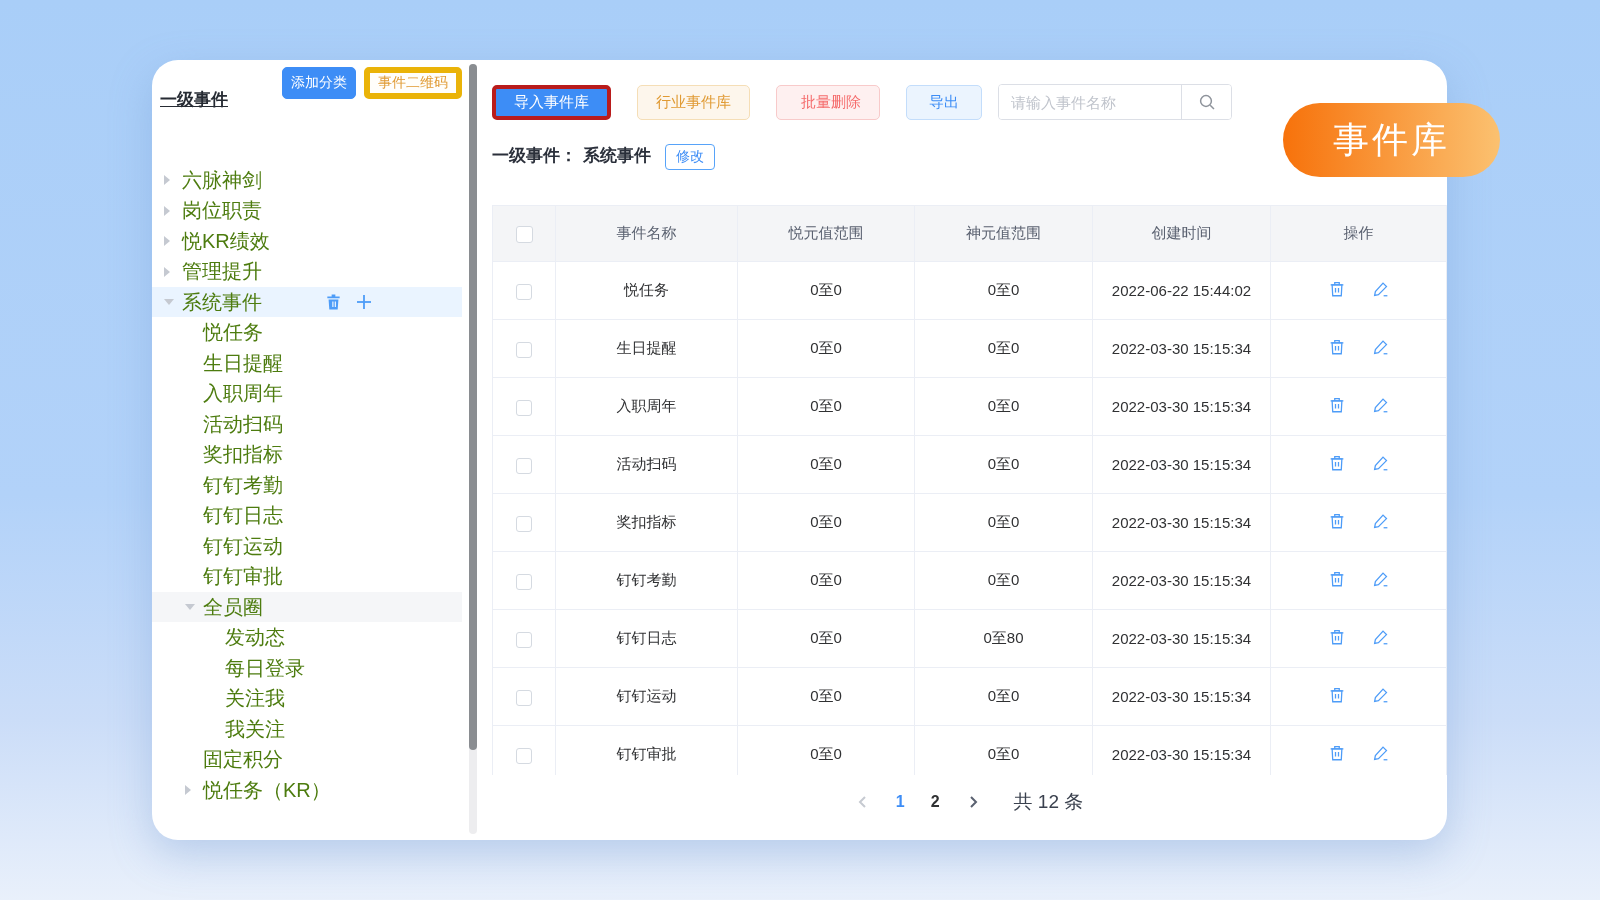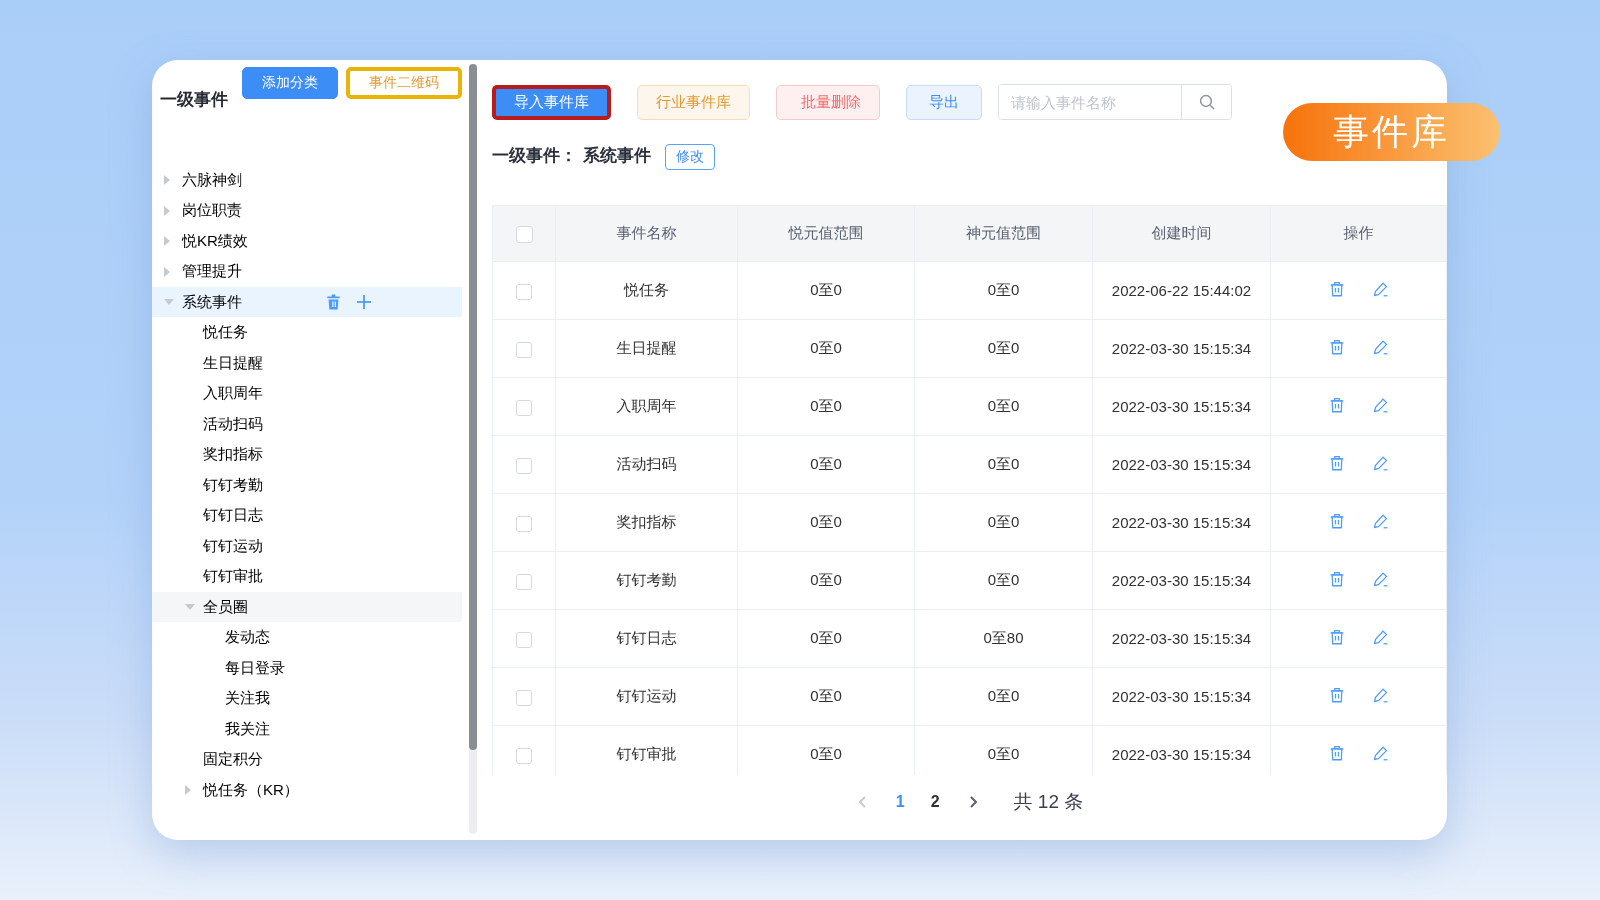--- a/index.html
+++ b/index.html
@@ -9,34 +9,34 @@
     background:linear-gradient(180deg,#A9CEF8 0%,#B2D2F9 55%,#CBDDF8 80%,#E9F0FB 100%);
     overflow:hidden; position:relative;
   }
   .card {
     position:absolute; left:152px; top:60px; width:1295px; height:780px;
     background:#fff; border-radius:26px;
     box-shadow:0 14px 40px rgba(110,150,205,.35);
   }
   
   .badge {
-    position:absolute; left:1131px; top:43px; width:217px; height:58px;
+    position:absolute; left:1131px; top:43px; width:217px; height:74px;
     border-radius:37px; background:linear-gradient(90deg,#F7720B 0%,#FBC170 100%);
     color:#fff; font-size:36px; font-weight:500; letter-spacing:3px;
     display:flex; align-items:center; justify-content:center; z-index:5;
   }
   
   .sidebar { position:absolute; left:0; top:0; width:310px; height:100%; overflow:hidden; }
   .sidebar-header { display:flex; align-items:flex-start; padding:7px 0 0 8px; }
-  .sidebar-title { font-size:17px; font-weight:600; color:#262B33; margin-top:21px; }
+  .sidebar-title { font-size:17px; font-weight:600; color:#262B33; margin-top:21px;text-decoration:underline; }
   .sidebar-header .btns { margin-left:auto; display:flex; gap:8px; }
-  .sbtn { height:32px; border-radius:5px; font-size:14px; padding:0 19px; display:inline-flex; align-items:center; cursor:pointer; }
+  .sbtn { height:32px; border-radius:5px; font-size:14px; padding:0 8px; display:inline-flex; align-items:center; cursor:pointer; }
   .sbtn-primary { background:#3D8DF6; border:1px solid #3D8DF6; color:#fff; }
-  .sbtn-qr { background:#FFFEFB; border:4px solid #eab308; color:#E09A33; }
-  .tree { margin-top:54px; font-size:15px; color:#000000; }
+  .sbtn-qr { background:#FFFEFB; border:6px solid #eab308; color:#E09A33; }
+  .tree { margin-top:54px; font-size:20px; color:#4d7c0f; }
   .tree-item { height:30px; margin-bottom:0.5px; display:flex; align-items:center; cursor:pointer; }
   .tree-item.lvl0 { padding-left:12px; }
   .tree-item.lvl1 { padding-left:33px; }
   .tree-item.lvl2 { padding-left:55px; }
   .tree-item.selected { background:#EAF4FF; }
   .tree-item.hover { background:#F5F6F8; }
   .caret { display:inline-block; width:10px; margin-right:8px; flex:none; }
   .caret.collapsed::before { content:""; display:block; width:0; height:0;
     border-top:5px solid transparent; border-bottom:5px solid transparent; border-left:6px solid #C5C9D1; }
   .caret.expanded::before { content:""; display:block; width:0; height:0;

